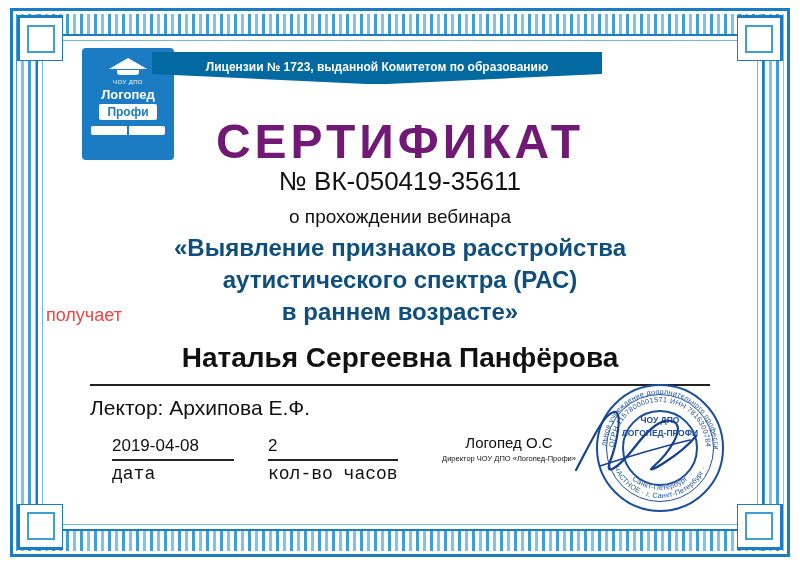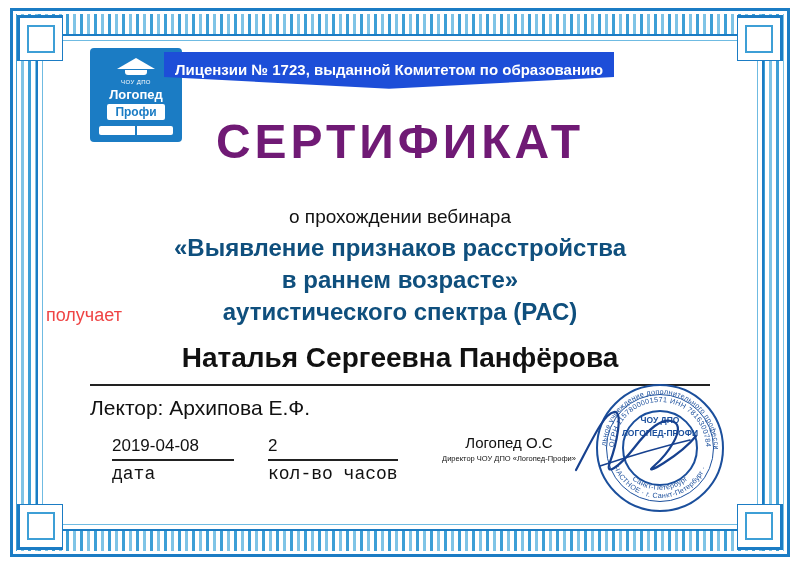--- a/index.html
+++ b/index.html
@@ -80,48 +80,47 @@
   .content {
     position: absolute;
     left: 46px; top: 44px; right: 46px; bottom: 44px;
     box-sizing: border-box;
     padding: 0;
   }
 
   
   .license-band {
     position: absolute;
-    left: 118px;
+    left: 106px;
     top: 8px;
     width: 450px;
-    background: #1d4ed8;
+    background: #0369a1;
     color: #ffffff;
     text-align: center;
     padding: 7px 10px 8px 10px;
     box-sizing: border-box;
-    font-size: 15px;
+    font-size: 12px;
     line-height: 1.45;
     font-weight: bold;
     clip-path: polygon(0 0, 100% 0, 100% 68%, 50% 100%, 0 68%);
   }
 
   
   .logo {
     position: absolute;
     left: 36px;
     top: 4px;
     width: 92px;
-    height: 94px;
+    height: 112px;
     background: #1b7cc4;
     border-radius: 4px;
     color: #ffffff;
     text-align: center;
     box-sizing: border-box;
     padding-top: 8px;
-    margin-left: 8px;
   }
   .logo .cap {
     width: 0; height: 0;
     margin: 2px auto 1px auto;
     border-left: 19px solid transparent;
     border-right: 19px solid transparent;
     border-bottom: 11px solid #ffffff;
   }
   .logo .cap-base {
     width: 22px; height: 5px;
@@ -350,26 +349,27 @@
       <div class="word1">Логопед</div>
       <div class="word2">Профи</div>
       <div class="book"></div>
     </div>
 
     <div class="license-band">
       <div>Лицензии № 1723, выданной Комитетом по образованию</div>
     </div>
 
     <div class="title">СЕРТИФИКАТ</div>
+    <div class="cert-number">№ ВК-050419-35611</div>
     <div class="subtitle">о прохождении вебинара</div>
 
     <div class="webinar-title">
       <div>«Выявление признаков расстройства</div>
+      <div>аутистического спектра (РАС)</div>
       <div>в раннем возрасте»</div>
-      <div>аутистического спектра (РАС)</div>
     </div>
 
     <div class="receives">получает</div>
     <div class="recipient">Наталья Сергеевна Панфёрова</div>
 
     <div class="divider"></div>
 
     <div class="lecturer">Лектор: Архипова Е.Ф.</div>
 
     <div class="field date">

